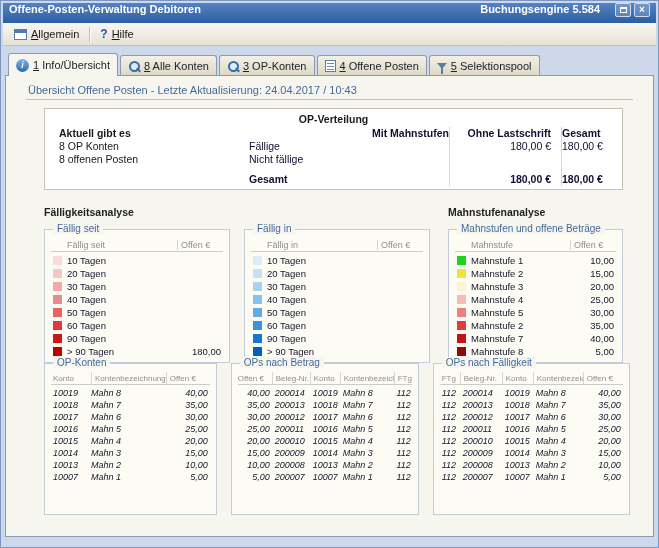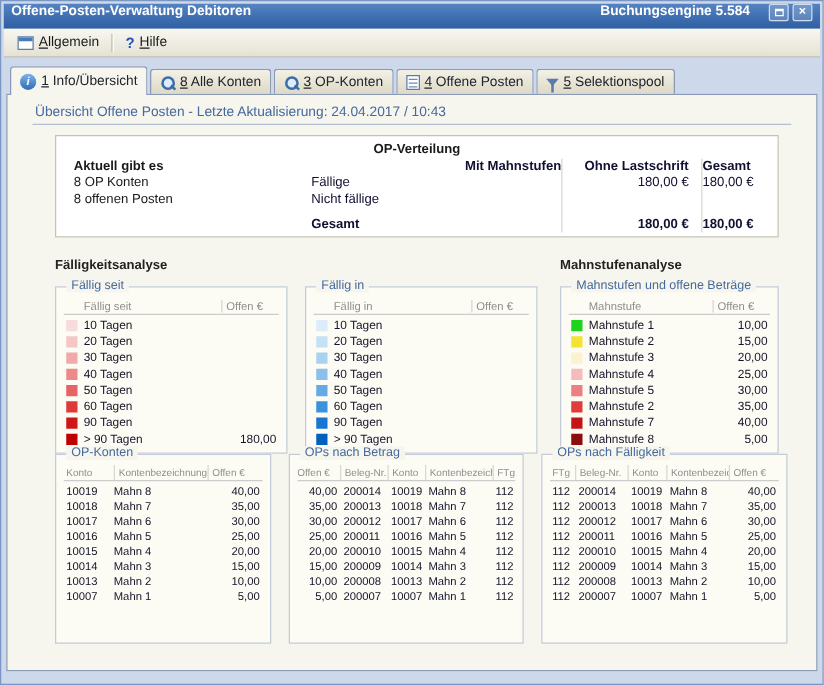--- a/index.html
+++ b/index.html
@@ -92,21 +92,21 @@
   .lg-label { flex:1; font-size:9.5px; color:#15152a; white-space:nowrap; overflow:hidden; }
   .lg-val { width:46px; text-align:right; font-size:9.5px; color:#15152a; padding-right:2px; }
 
   
   .top50-row { display:flex; gap:14px; }
   .t-fs { height:152px; }
   .w-opk { width:190px; }
   .w-btr { width:188px; }
   .w-flg { width:197px; }
   .t-head { display:flex; height:13px; line-height:13px; font-size:8px; color:#8f8f8f; border-bottom:1px solid #cccccc; margin-bottom:2px; }
-  .t-row { display:flex; height:12px; line-height:12px; font-size:9px; color:#15152a; }
+  .t-row { display:flex; height:12px; line-height:12px; font-size:9px; color:#15152a;font-style:italic; }
   .c { white-space:nowrap; overflow:hidden; }
   .hsep { border-left:1px solid #d8d8d0; padding-left:3px; }
   .ar { text-align:right; }
   
   .k1 { width:40px; padding-left:2px; } .k2 { flex:1; } .k3 { width:44px; }
   .k3.ar { padding-right:2px; }
   
   .b1 { width:34px; } .b1.ar { padding-right:2px; } .b2 { width:38px; padding-left:3px; }
   .b3 { width:30px; padding-left:3px; } .b4 { flex:1; padding-left:3px; } .b5 { width:18px; }
   .b5.ar { padding-right:1px; }

